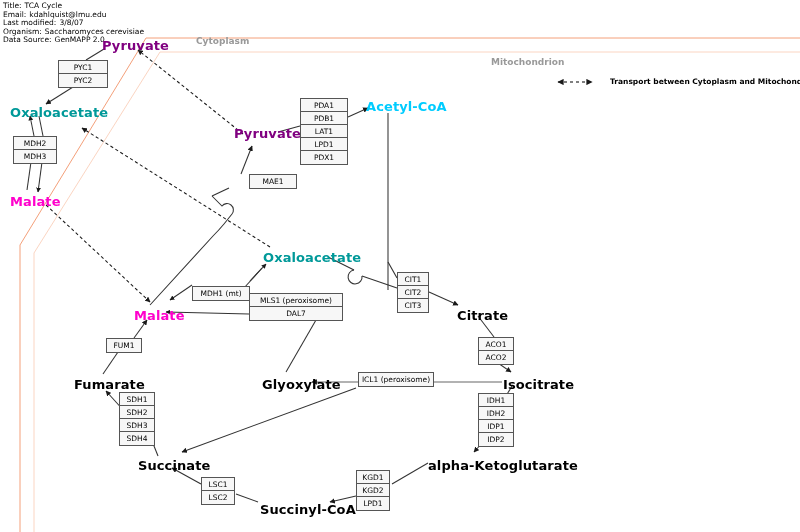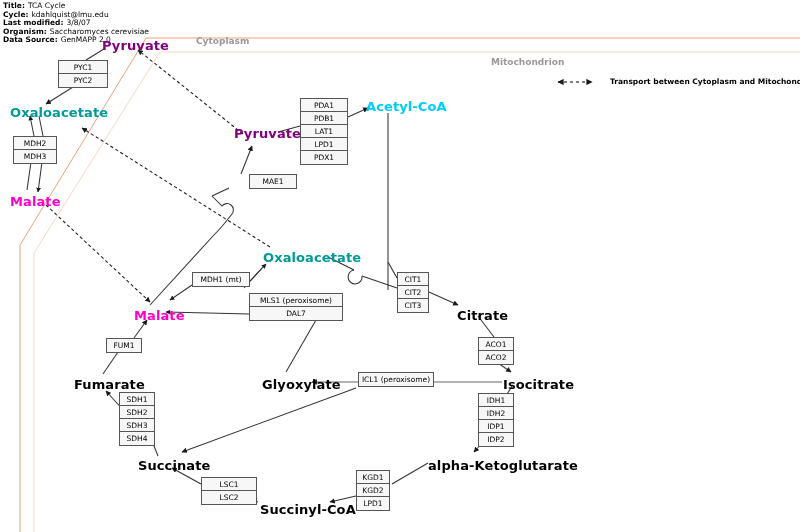--- a/index.html
+++ b/index.html
@@ -27,21 +27,21 @@
     position: absolute;
     left: 3px;
     top: 2px;
     font-size: 7.5px;
     line-height: 8.6px;
     color: #000000;
     white-space: nowrap;
   }
   .info-row { display: block; }
   .info-key {
-    font-weight: bold;
+    font-weight: normal;
     display: inline-block;
   }
   .info-val {
     display: inline-block;
     padding-left: 3px;
   }
 
   
   .metabolite {
     position: absolute;
@@ -185,21 +185,21 @@
   <g>
     <line x1="558" y1="82" x2="592" y2="82" stroke="#000000" stroke-width="1.2" stroke-dasharray="3,3" marker-start="url(#arw)" marker-end="url(#arw)"></line>
   </g>
 </svg>
 
 <div class="info-block">
   <span class="info-row">
     <span class="info-key">Title:</span><span class="info-val">TCA Cycle</span>
   </span>
   <span class="info-row">
-    <span class="info-key">Cycle:</span><span class="info-val">kdahlquist@lmu.edu</span>
+    <span class="info-key">Email:</span><span class="info-val">kdahlquist@lmu.edu</span>
   </span>
   <span class="info-row">
     <span class="info-key">Last modified:</span><span class="info-val">3/8/07</span>
   </span>
   <span class="info-row">
     <span class="info-key">Organism:</span><span class="info-val">Saccharomyces cerevisiae</span>
   </span>
   <span class="info-row">
     <span class="info-key">Data Source:</span><span class="info-val">GenMAPP 2.0</span>
   </span>
@@ -237,21 +237,21 @@
     <div class="gene-stack" style="left: 300px; top: 98px; width: 48px;">
       <div class="gene-cell">PDA1</div>
       <div class="gene-cell">PDB1</div>
       <div class="gene-cell">LAT1</div>
       <div class="gene-cell">LPD1</div>
       <div class="gene-cell">PDX1</div>
     </div>
     <div class="gene-stack" style="left: 205px; top: 174px; width: 48px; margin-left: 44px;">
       <div class="gene-cell">MAE1</div>
     </div>
-    <div class="gene-stack" style="left: 192px; top: 272px; width: 58px;">
+    <div class="gene-stack" style="left: 192px; top: 286px; width: 58px;">
       <div class="gene-cell">MDH1 (mt)</div>
     </div>
     <div class="gene-stack" style="left: 249px; top: 293px; width: 94px;">
       <div class="gene-cell">MLS1 (peroxisome)</div>
       <div class="gene-cell">DAL7</div>
     </div>
     <div class="gene-stack" style="left: 397px; top: 272px; width: 32px;">
       <div class="gene-cell">CIT1</div>
       <div class="gene-cell">CIT2</div>
       <div class="gene-cell">CIT3</div>
@@ -271,21 +271,21 @@
     </div>
     <div class="gene-stack" style="left: 119px; top: 392px; width: 36px;">
       <div class="gene-cell">SDH1</div>
       <div class="gene-cell">SDH2</div>
       <div class="gene-cell">SDH3</div>
       <div class="gene-cell">SDH4</div>
     </div>
     <div class="gene-stack" style="left: 358px; top: 372px; width: 76px;">
       <div class="gene-cell">ICL1 (peroxisome)</div>
     </div>
-    <div class="gene-stack" style="left: 201px; top: 477px; width: 56px;">
+    <div class="gene-stack" style="left: 201px; top: 477px; width: 34px;">
       <div class="gene-cell">LSC1</div>
       <div class="gene-cell">LSC2</div>
     </div>
     <div class="gene-stack" style="left: 356px; top: 470px; width: 34px;">
       <div class="gene-cell">KGD1</div>
       <div class="gene-cell">KGD2</div>
       <div class="gene-cell">LPD1</div>
     </div>
   </div>
 

